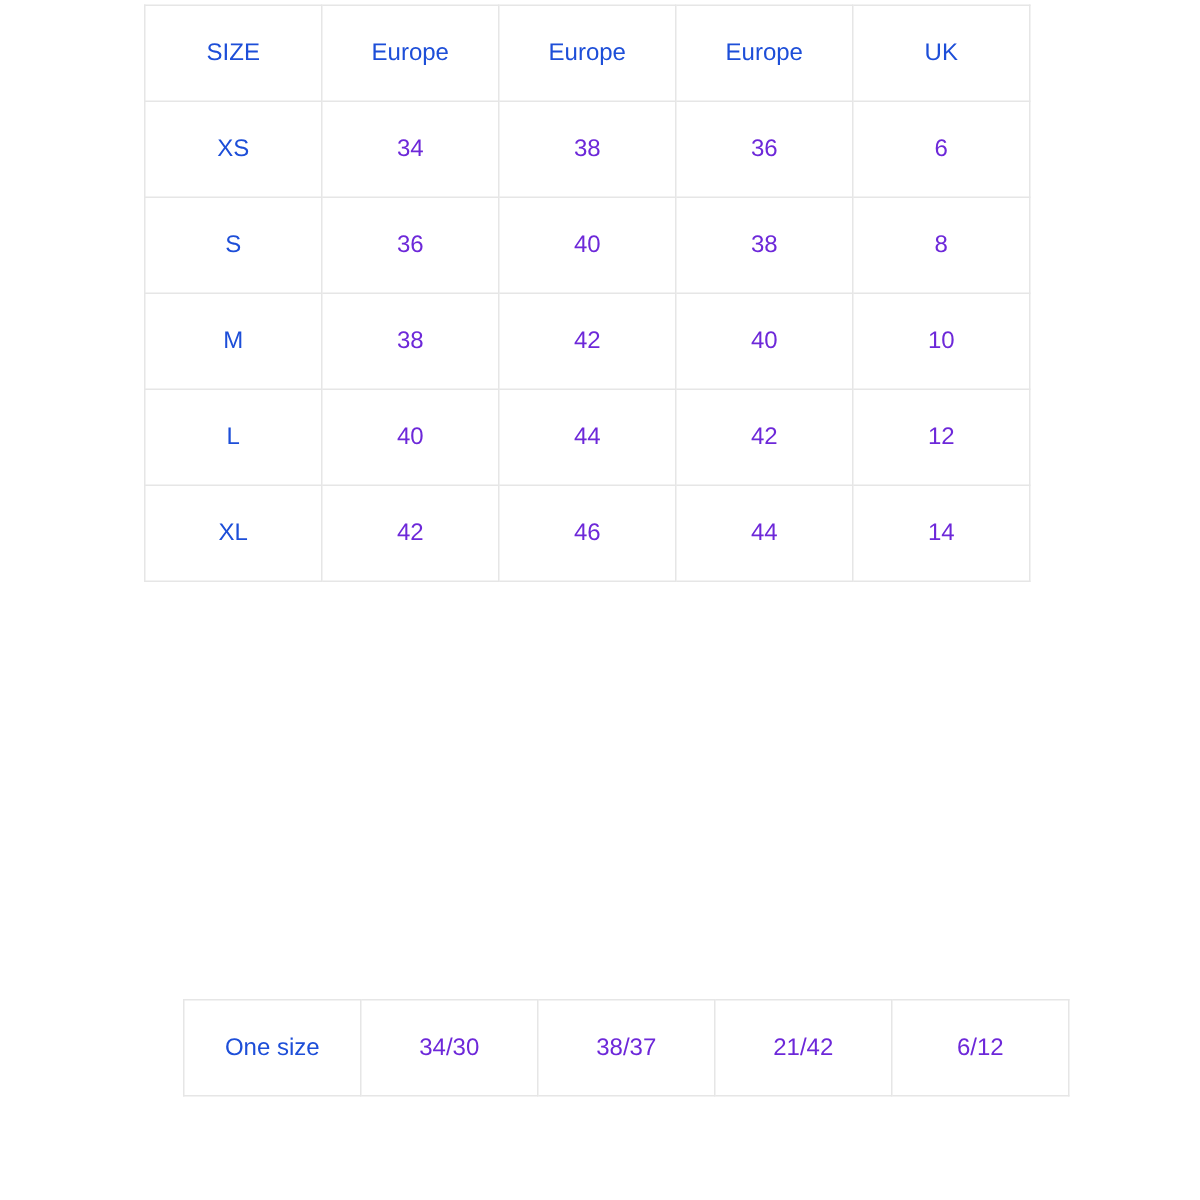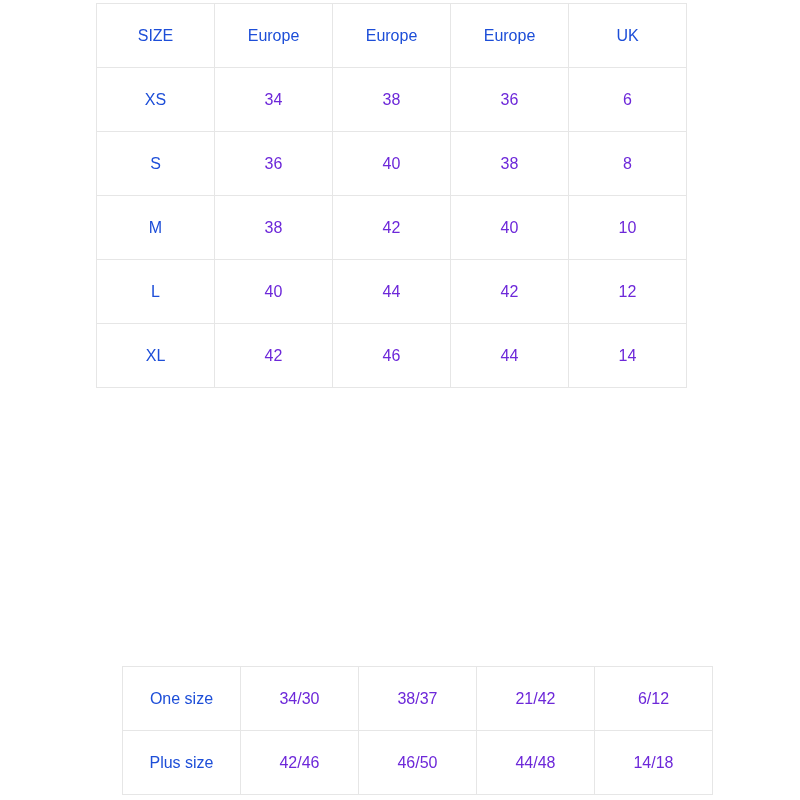--- a/index.html
+++ b/index.html
@@ -120,23 +120,16 @@
 
   <table class="size-table second-table">
     <tbody>
       <tr>
         <td class="rowhead col-label">One size</td>
         <td class="col-val">34/30</td>
         <td class="col-val">38/37</td>
         <td class="col-val">21/42</td>
         <td class="col-val">6/12</td>
       </tr>
-      <tr>
-        <td class="rowhead col-label">Plus size</td>
-        <td class="col-val">42/46</td>
-        <td class="col-val">46/50</td>
-        <td class="col-val">44/48</td>
-        <td class="col-val">14/18</td>
-      </tr>
     </tbody>
   </table>
 
 </div>
 
 </body></html>

